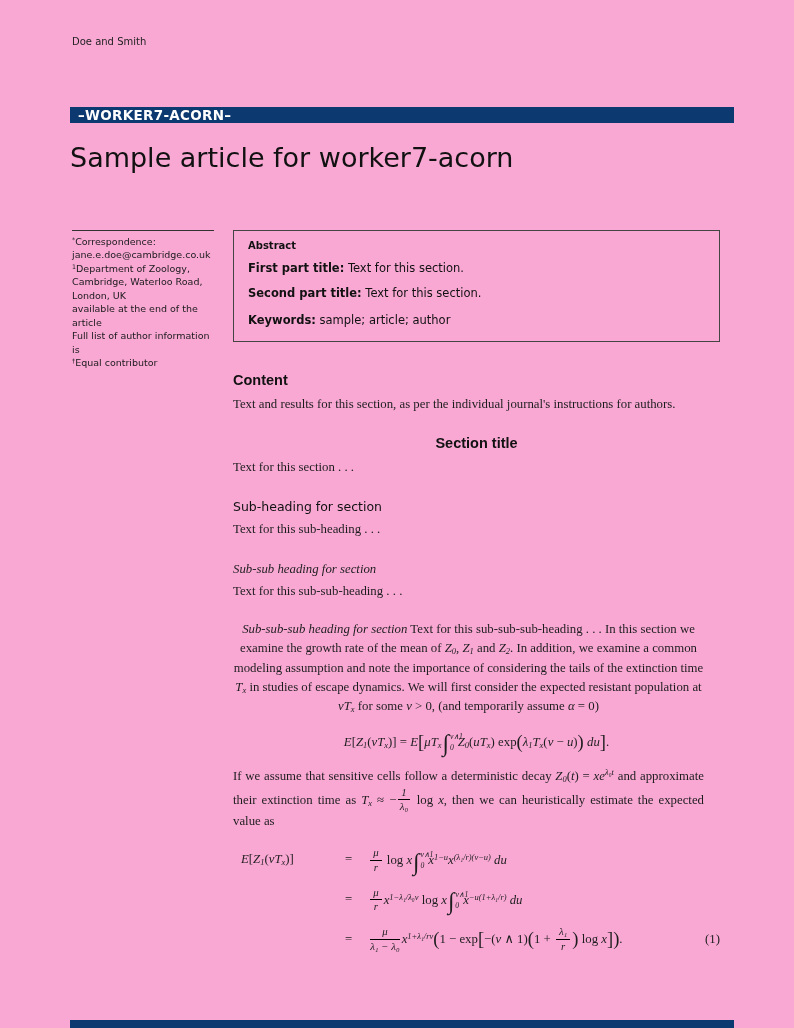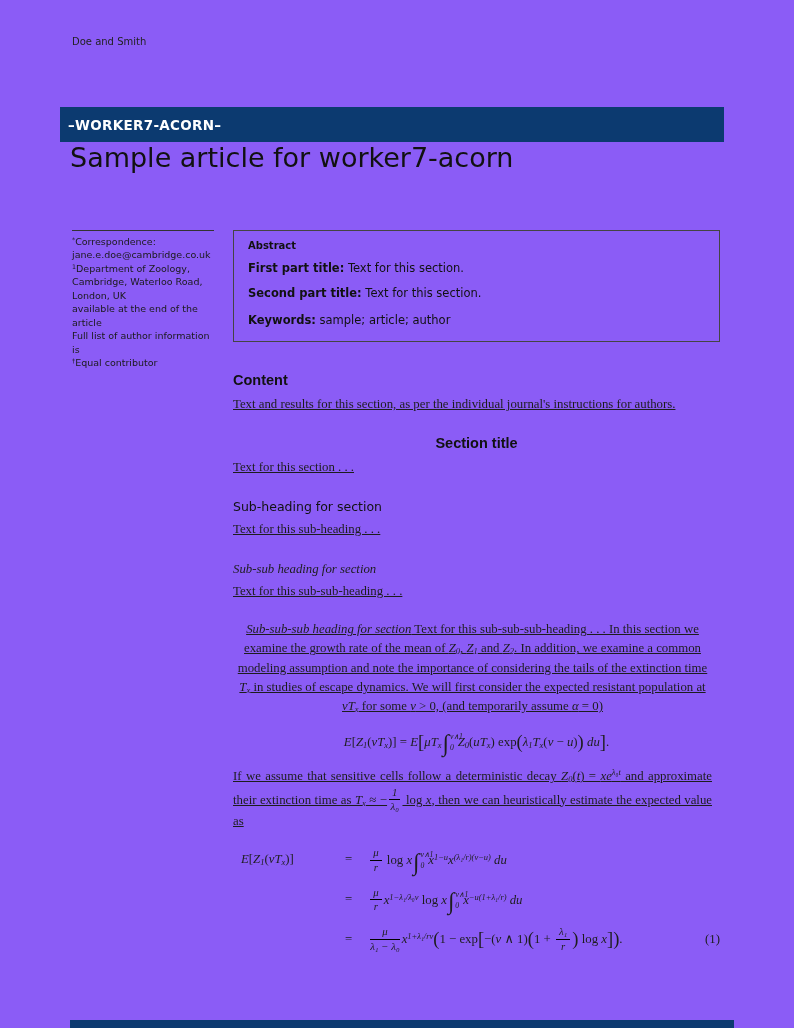--- a/index.html
+++ b/index.html
@@ -1,32 +1,32 @@
 <!DOCTYPE html>
 <html><head>
 <meta charset="utf-8">
 <style>
   html,body{margin:0;padding:0;background:#e8e8e8;}
   .page{
     position:relative;
     width:794px;height:1028px;
     margin:0 auto;
-    background:#8b5cf6;
+    background:#f9a8d4;
     font-family:"Liberation Serif",serif;
     color:#1c1c1c;
     overflow:hidden;
   }
 
   .running-head{
     position:absolute;top:36px;left:72px;
     font-family:"DejaVu Sans","Liberation Sans",sans-serif;
     font-size:10px;color:#222;
   }
   .banner{
-    position:absolute;top:107px;left:60px;width:664px;height:35px;
+    position:absolute;top:107px;left:70px;width:664px;height:16px;
     display:flex;align-items:center;
   }
   .banner-text{
     font-family:"DejaVu Sans","Liberation Sans",sans-serif;
     font-weight:bold;font-size:13.5px;color:#ffffff;
     padding-left:8px;letter-spacing:0.3px;
   }
   .title{
     position:absolute;top:142px;left:70px;margin:0;
     font-family:"DejaVu Sans","Liberation Sans",sans-serif;
@@ -68,21 +68,21 @@
   }
   .h-sub{
     font-family:"DejaVu Sans","Liberation Sans",sans-serif;
     font-weight:400;font-size:12.5px;color:#111;
     margin:21px 0 3px 0;
   }
   .h-subsub{
     font-style:italic;font-size:12.8px;color:#1d1d1d;
     margin:21px 0 3px 0;font-weight:400;
   }
-  .para{margin:0 8px 0 0;text-align:justify;text-decoration:underline;}
+  .para{margin:0 16px 0 0;text-align:justify;}
   .para.gap-after{margin-bottom:15px;}
   .sec-gap{margin-top:19px;text-align:center;}
 
   
   .m-r{}
   .m-i{font-style:italic;}
   .m-b{font-weight:bold;}
   .m-sup{font-size:66%;vertical-align:0.55em;line-height:0;}
   .m-sub{font-size:66%;vertical-align:-0.25em;line-height:0;}
   .math .m-sup,.math .m-sub{font-style:italic;}

